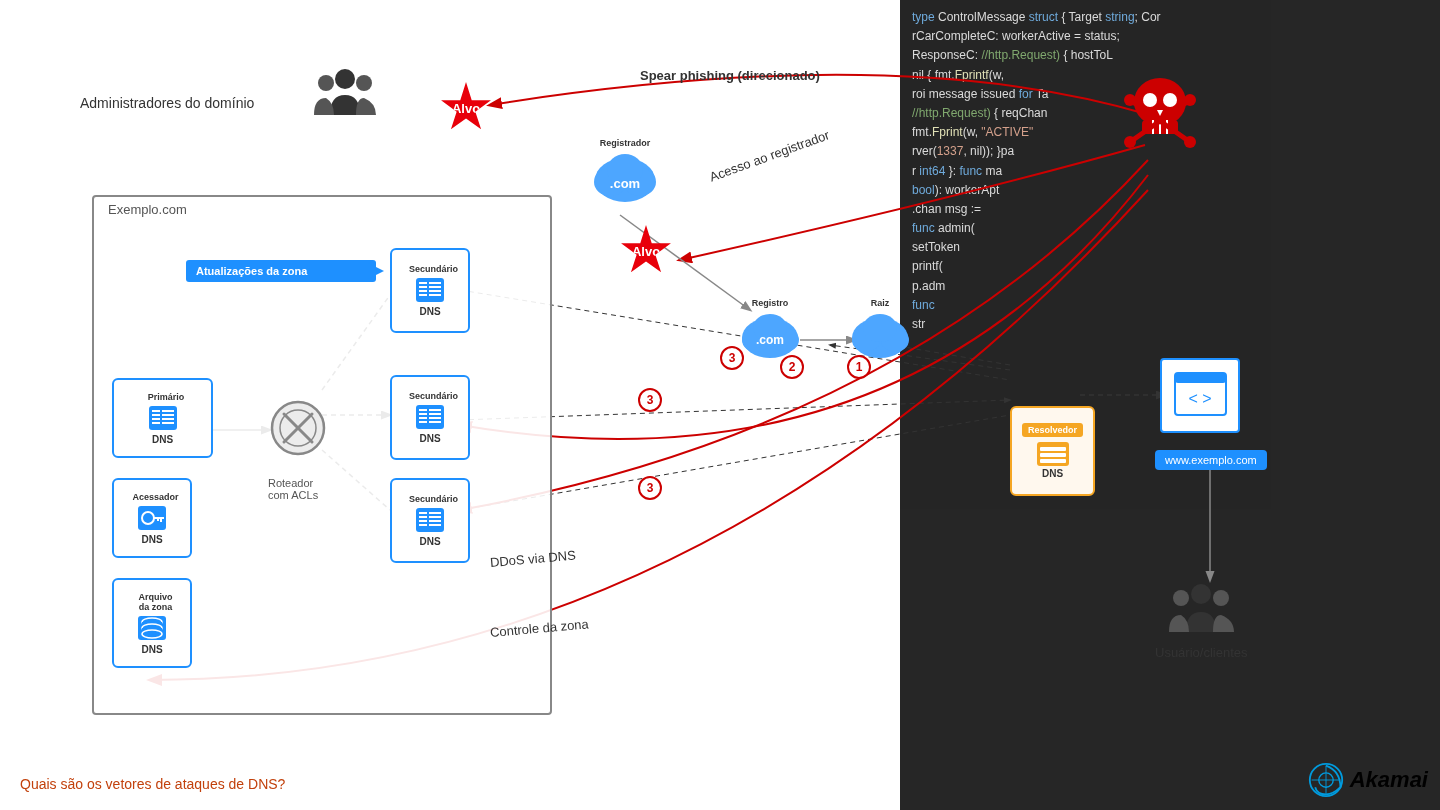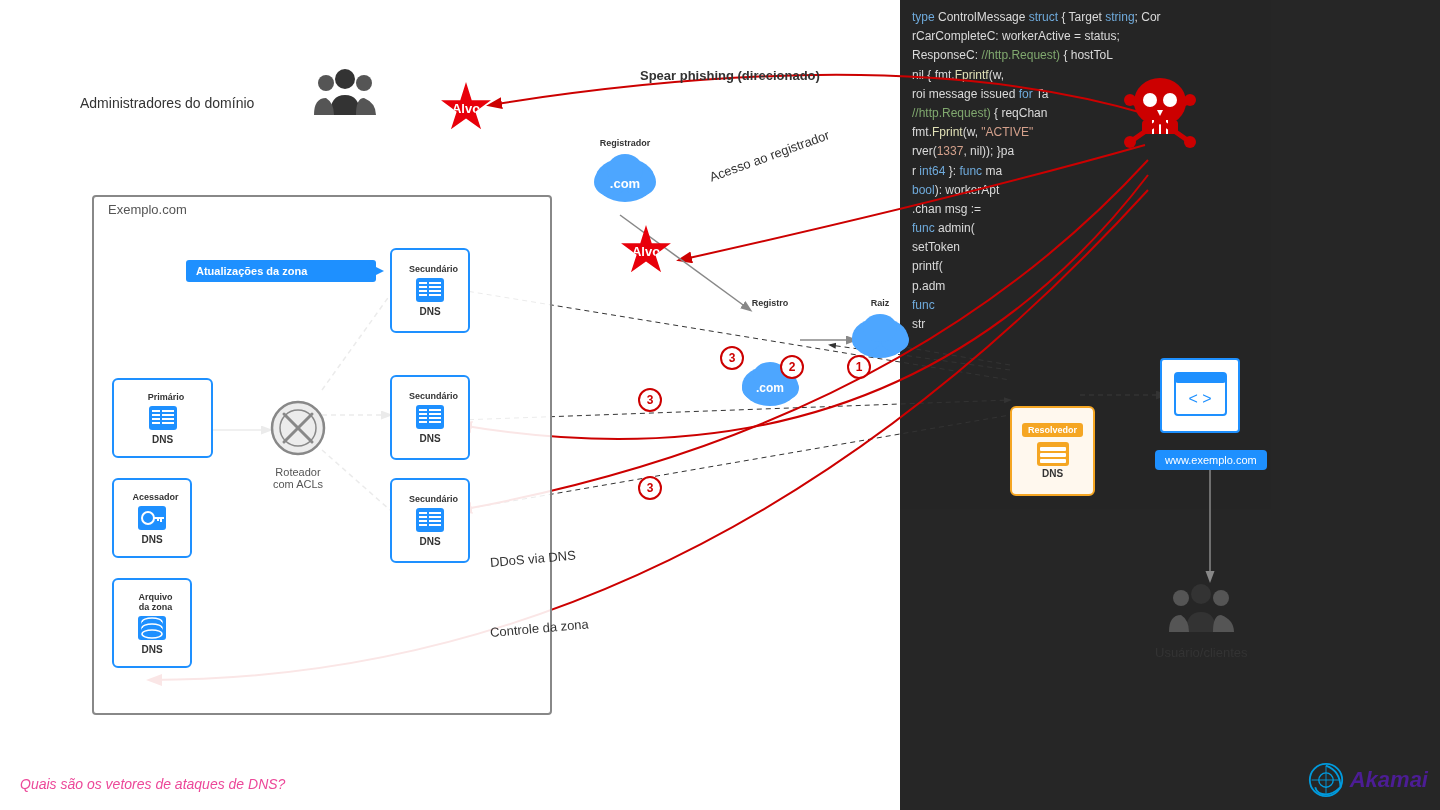--- a/index.html
+++ b/index.html
@@ -33,42 +33,41 @@
     .code-fn { color: #dcdcaa; }
     .code-str { color: #ce9178; }
     .code-cm { color: #6a9955; }
 
     
     .bottom-label {
       position: absolute;
       bottom: 18px;
       left: 20px;
       font-size: 14px;
-      color: #ec4899;
-      font-style: italic;
+      color: #c2410c;
       text-align: right;
     }
 
     
     .akamai-logo {
       position: absolute;
       bottom: 12px;
       right: 12px;
       display: flex;
       align-items: center;
       gap: 6px;
     }
     .akamai-logo .logo-icon {
       width: 36px;
       height: 36px;
     }
     .akamai-logo .logo-text {
       font-size: 22px;
       font-style: italic;
-      color: #4c1d95;
+      color: #000000;
       font-weight: bold;
     }
 
     
     .dns-box {
       position: absolute;
       border: 2px solid #1e90ff;
       border-radius: 6px;
       background: white;
       display: flex;
@@ -368,21 +367,21 @@
     <ellipse cx="50" cy="32" rx="16" ry="14" fill="#4da6ff"></ellipse>
     <ellipse cx="35" cy="20" rx="18" ry="16" fill="#4da6ff"></ellipse>
     <text x="35" y="38" text-anchor="middle" font-size="13" font-weight="bold" fill="white">.com</text>
   </svg>
 </div>
 
 <div class="alvo-badge" style="left:620px;top:225px;">
   <span>Alvo</span>
 </div>
 
-<div class="cloud-box" style="left:730px;top:298px;width:80px;gap:48px;">
+<div class="cloud-box" style="left:730px;top:298px;width:80px;">
   <div class="cloud-label">Registro</div>
   <svg width="65" height="50" viewBox="0 0 65 50">
     <ellipse cx="32" cy="28" rx="28" ry="20" fill="#4da6ff"></ellipse>
     <ellipse cx="18" cy="30" rx="14" ry="12" fill="#4da6ff"></ellipse>
     <ellipse cx="47" cy="30" rx="14" ry="12" fill="#4da6ff"></ellipse>
     <ellipse cx="32" cy="18" rx="17" ry="14" fill="#4da6ff"></ellipse>
     <text x="32" y="34" text-anchor="middle" font-size="12" font-weight="bold" fill="white">.com</text>
   </svg>
 </div>
 
@@ -450,21 +449,21 @@
 <div class="router-icon" style="left:268px;top:398px;">
   <svg width="60" height="60" viewBox="0 0 60 60">
     <circle cx="30" cy="30" r="26" fill="#888" opacity="0.15" stroke="#888" stroke-width="2"></circle>
     <circle cx="30" cy="30" r="26" fill="none" stroke="#888" stroke-width="2.5"></circle>
 
     <line x1="16" y1="16" x2="44" y2="44" stroke="#888" stroke-width="3" stroke-linecap="round"></line>
     <line x1="44" y1="16" x2="16" y2="44" stroke="#888" stroke-width="3" stroke-linecap="round"></line>
 
     <circle cx="30" cy="30" r="18" fill="none" stroke="#888" stroke-width="1.5"></circle>
   </svg>
-  <div style="text-align:center;font-size:11px;color:#555;margin-top:4px;white-space:pre-line;">Roteador
+  <div style="text-align:left;font-size:11px;color:#555;margin-top:15px;white-space:pre-line;">Roteador
 com ACLs</div>
 </div>
 
 <div class="dns-box" style="left:390px;top:248px;width:80px;height:85px;">
   <div class="box-title">Secundário</div>
   <svg class="dns-icon" viewBox="0 0 32 28">
     <rect x="2" y="2" width="28" height="24" rx="3" fill="#1e90ff"></rect>
     <rect x="5" y="6" width="8" height="2" fill="white"></rect>
     <rect x="15" y="6" width="12" height="2" fill="white"></rect>
     <rect x="5" y="10" width="8" height="2" fill="white"></rect>

